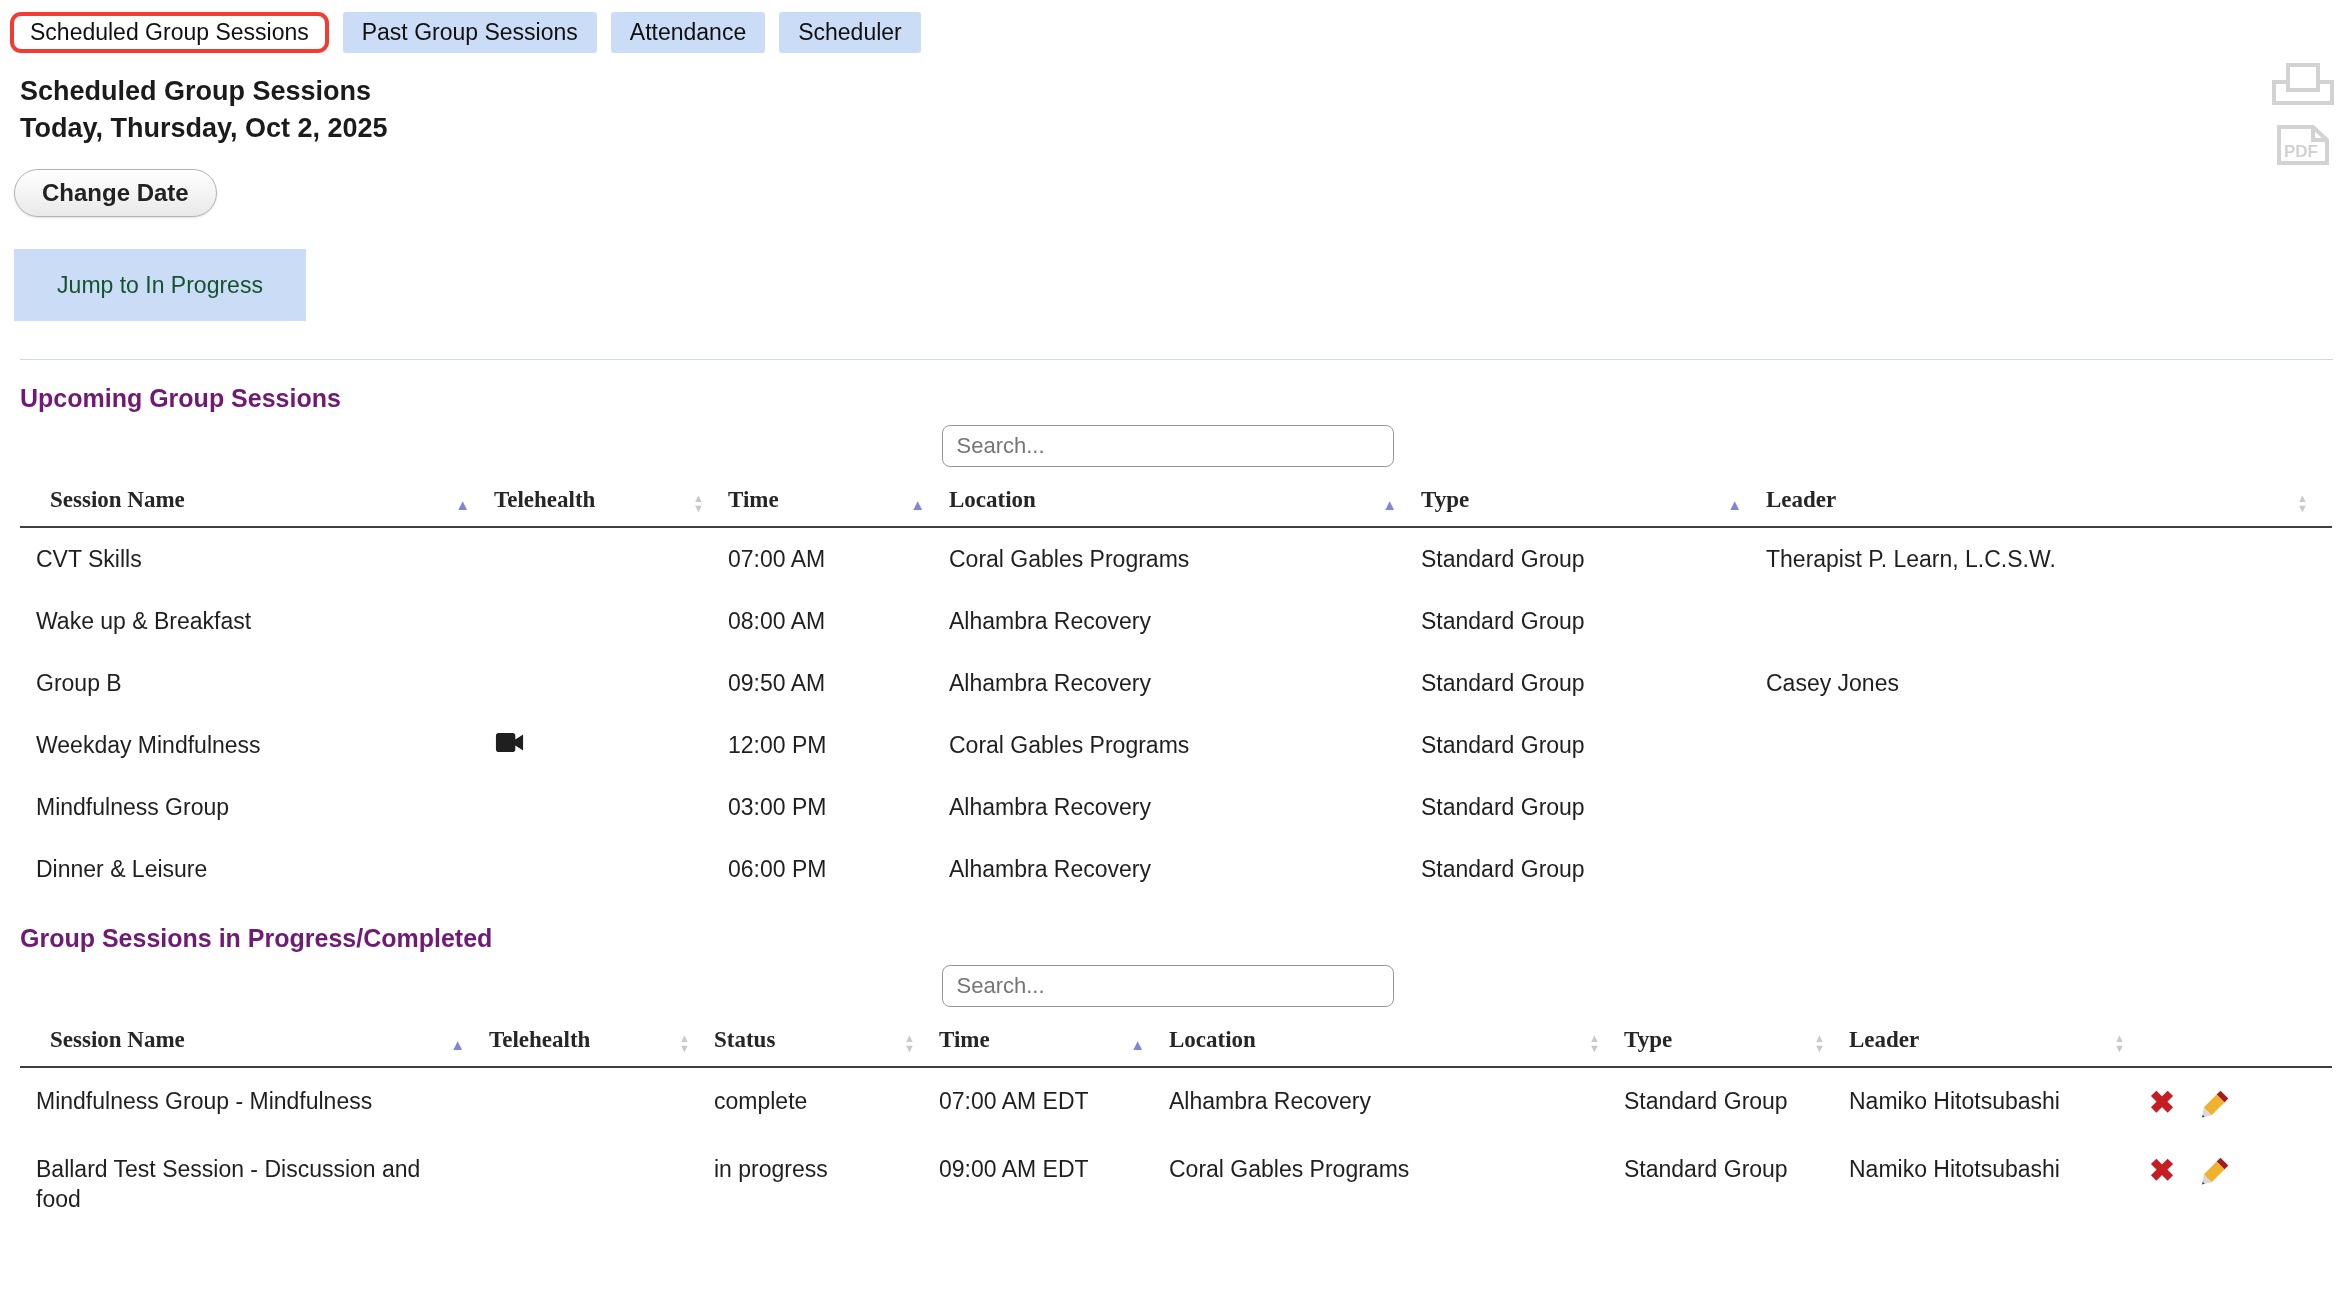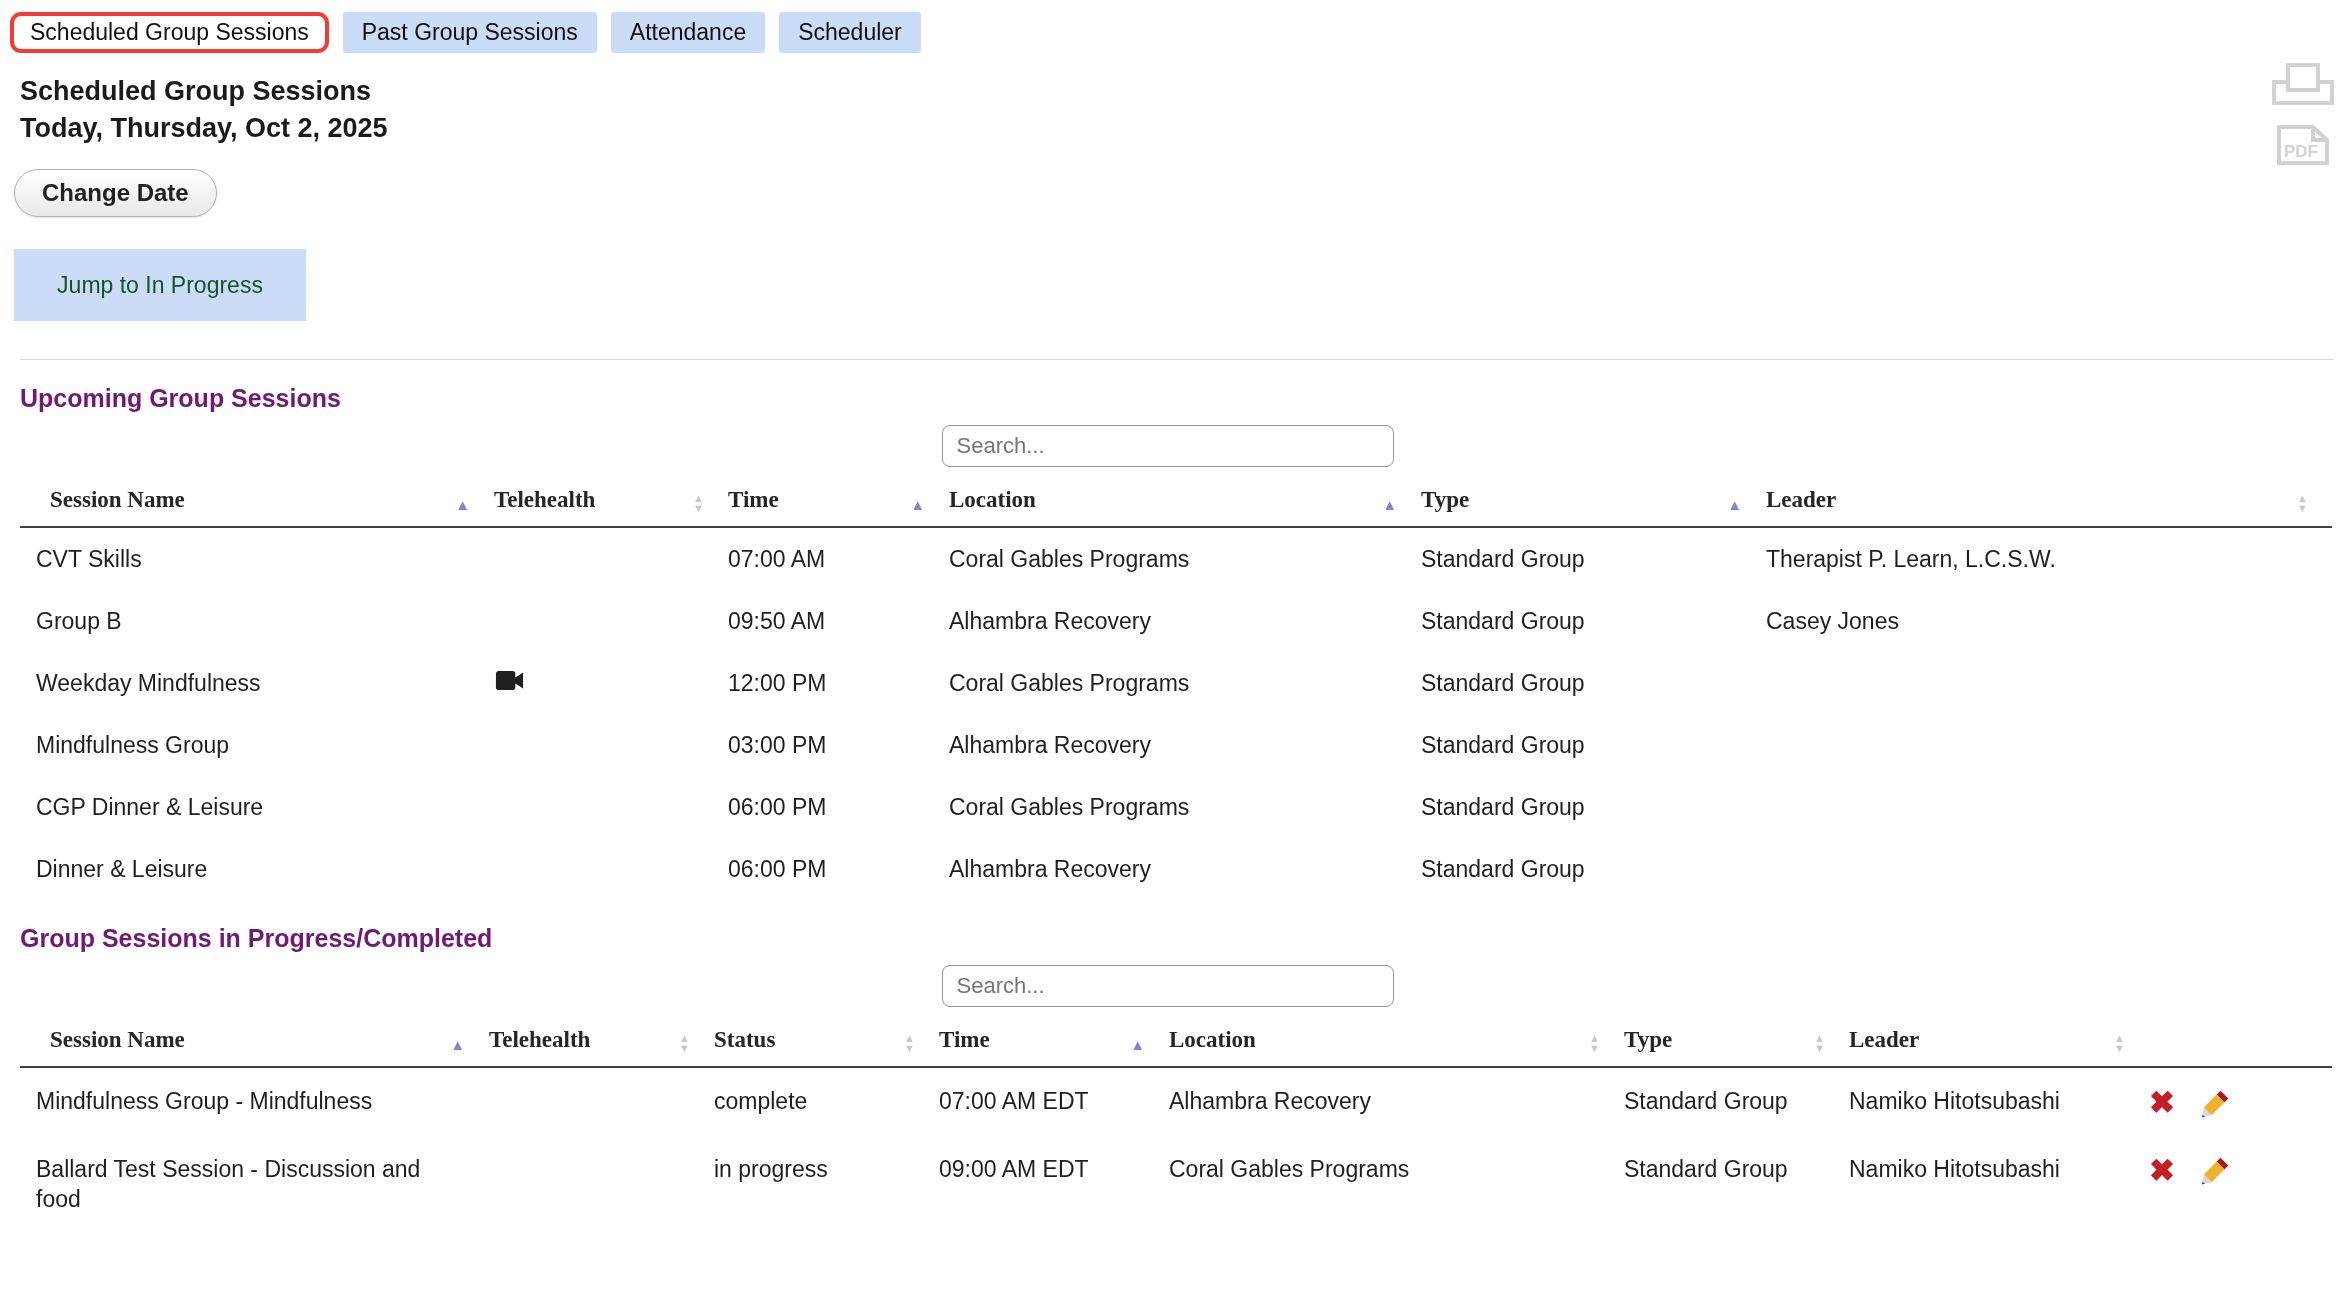--- a/index.html
+++ b/index.html
@@ -177,20 +177,28 @@
   <tbody>
       <tr>
         <td>CVT Skills</td>
         <td></td>
         <td>07:00 AM</td>
         <td>Coral Gables Programs</td>
         <td>Standard Group</td>
         <td>Therapist P. Learn, L.C.S.W.</td>
       </tr>
       <tr>
+        <td>Wake up &amp; Breakfast</td>
+        <td></td>
+        <td>08:00 AM</td>
+        <td>Alhambra Recovery</td>
+        <td>Standard Group</td>
+        <td></td>
+      </tr>
+      <tr>
         <td>Group B</td>
         <td></td>
         <td>09:50 AM</td>
         <td>Alhambra Recovery</td>
         <td>Standard Group</td>
         <td>Casey Jones</td>
       </tr>
       <tr>
         <td>Weekday Mindfulness</td>
         <td><svg width="31" height="21" viewBox="0 0 24 16">
@@ -199,28 +207,20 @@
         <td>12:00 PM</td>
         <td>Coral Gables Programs</td>
         <td>Standard Group</td>
         <td></td>
       </tr>
       <tr>
         <td>Mindfulness Group</td>
         <td></td>
         <td>03:00 PM</td>
         <td>Alhambra Recovery</td>
-        <td>Standard Group</td>
-        <td></td>
-      </tr>
-      <tr>
-        <td>CGP Dinner &amp; Leisure</td>
-        <td></td>
-        <td>06:00 PM</td>
-        <td>Coral Gables Programs</td>
         <td>Standard Group</td>
         <td></td>
       </tr>
       <tr>
         <td>Dinner &amp; Leisure</td>
         <td></td>
         <td>06:00 PM</td>
         <td>Alhambra Recovery</td>
         <td>Standard Group</td>
         <td></td>

